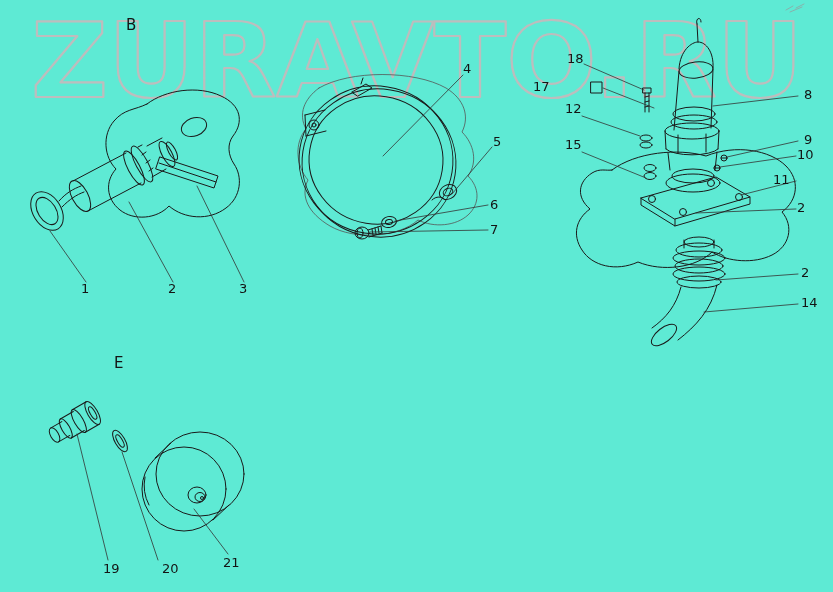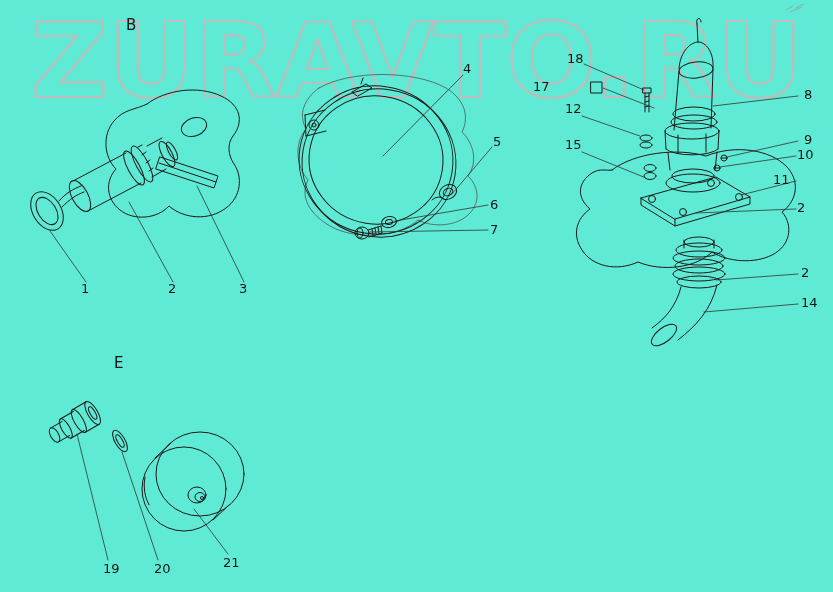--- a/index.html
+++ b/index.html
@@ -238,15 +238,15 @@
   <span class="lbl" style="left:797px;top:148px">10</span>
   <span class="lbl" style="left:773px;top:173px">11</span>
   <span class="lbl" style="left:797px;top:201px">2</span>
   <span class="lbl" style="left:801px;top:266px">2</span>
   <span class="lbl" style="left:801px;top:296px">14</span>
   <span class="lbl" style="left:565px;top:138px">15</span>
   <span class="lbl" style="left:565px;top:102px">12</span>
   <span class="lbl" style="left:533px;top:80px">17</span>
   <span class="lbl" style="left:567px;top:52px">18</span>
   <span class="lbl" style="left:103px;top:562px">19</span>
-  <span class="lbl" style="left:154px;top:562px">20</span>
+  <span class="lbl" style="left:162px;top:562px">20</span>
   <span class="lbl" style="left:223px;top:556px">21</span>
 </div>
 
 </body></html>

